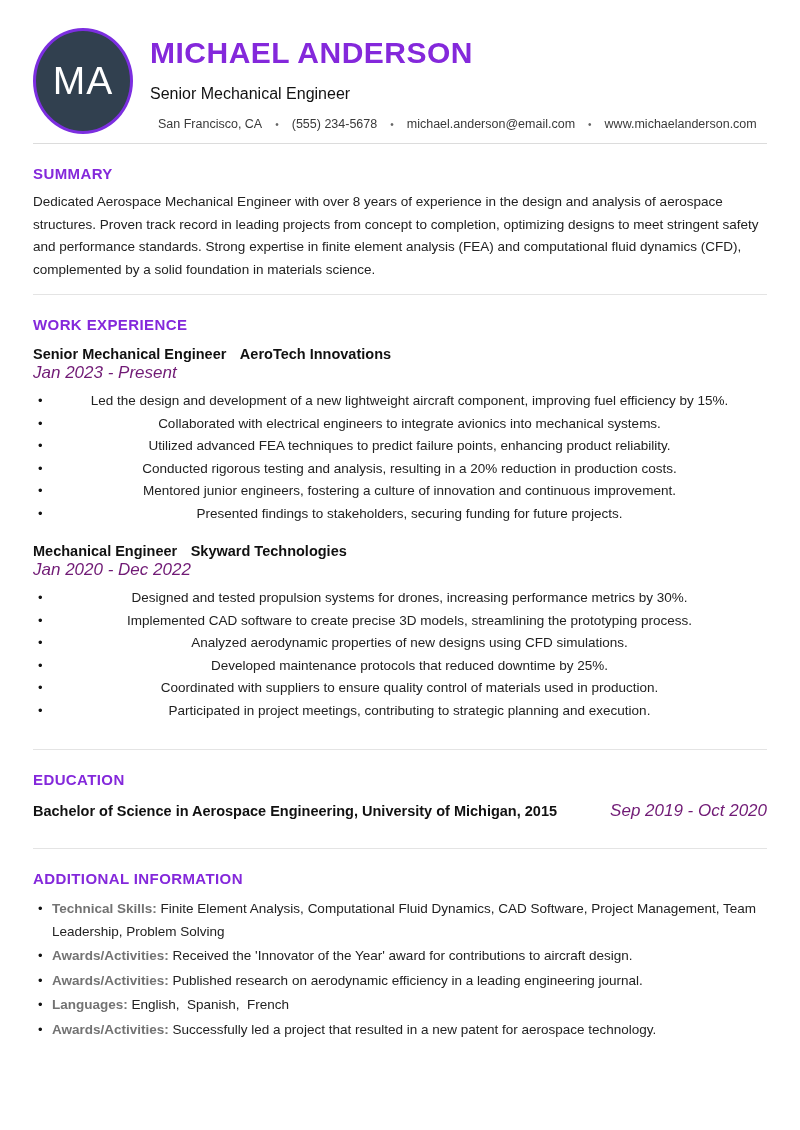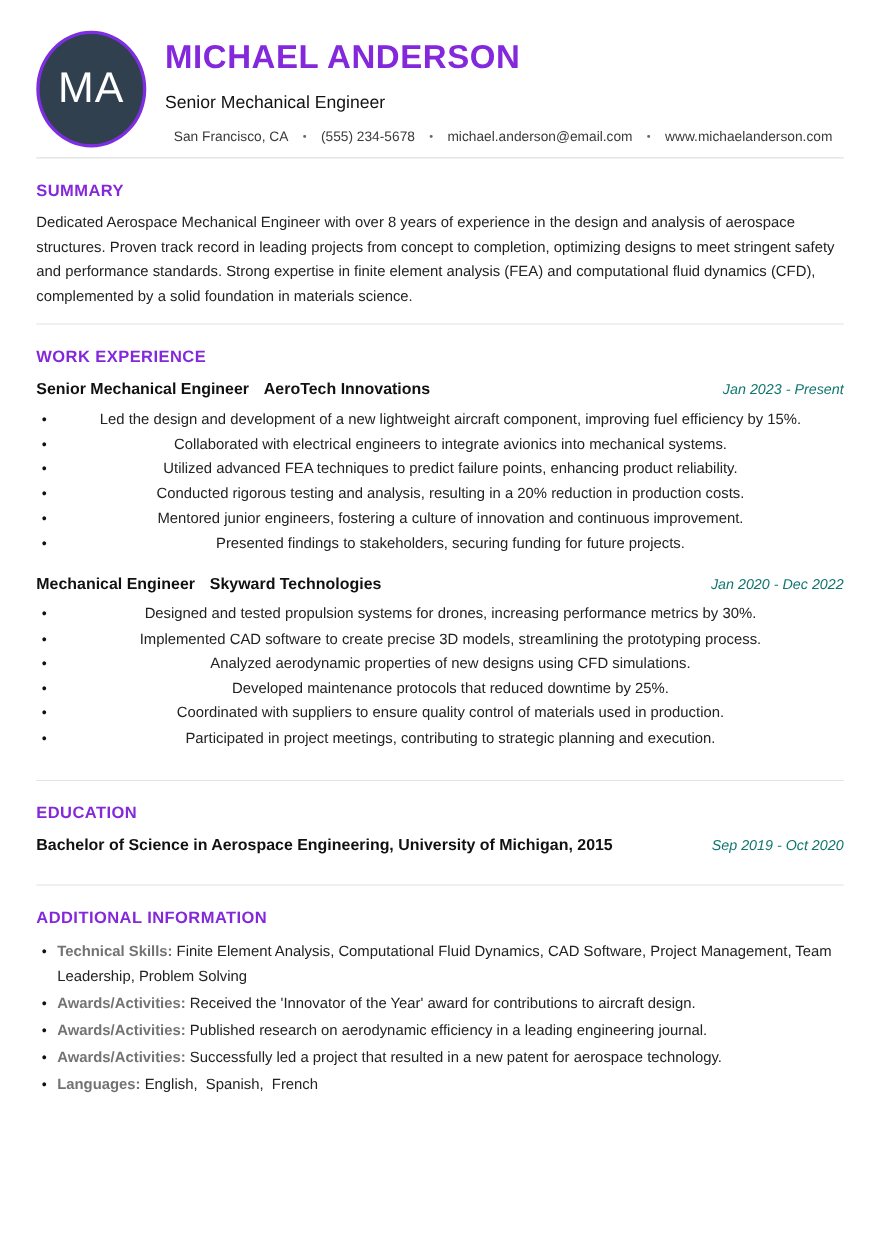--- a/index.html
+++ b/index.html
@@ -45,25 +45,25 @@
   .rule-mid2 { margin-top: 27px; }
   .rule-mid3 { margin-top: 27px; }
 
   h2.section-heading { color: var(--accent); font-size: 15px; font-weight: 700;
                        letter-spacing: 0.4px; margin-top: 21px; }
 
   .summary-text { margin-top: 9px; font-size: 13.5px; line-height: 22.5px; color: var(--text); }
 
   
   .row-split { display: flex; justify-content: space-between; align-items: baseline; }
-  .job-header { margin-top: 12px; }
+  .job-header { margin-top: 12px; flex-direction: column; }
   .job-header.second { margin-top: 17px; }
   .role, .degree { font-size: 14.5px; font-weight: 700; color: #111; }
   .company { font-size: 14.5px; font-weight: 700; color: #111; margin-left: 9px; }
-  .dates { font-size: 13px; font-style: italic; color: #0f766e; white-space: nowrap; }
+  .dates { font-size: 17px; font-style: italic; color: #701a75; white-space: nowrap; }
 
   ul.bullets { list-style: none; margin-top: 7px; }
   ul.bullets li {
     font-size: 13.5px; line-height: 22.5px; color: var(--text);
     padding-left: 19px; position: relative; text-align: center;
   }
   ul.bullets li::before {
     content: "•"; position: absolute; left: 5px; top: 0;
     color: #111; font-size: 13px;
   }
@@ -176,23 +176,23 @@
       </li>
       <li>
         <span class="label">Awards/Activities:</span>
         <span>Received the 'Innovator of the Year' award for contributions to aircraft design.</span>
       </li>
       <li>
         <span class="label">Awards/Activities:</span>
         <span>Published research on aerodynamic efficiency in a leading engineering journal.</span>
       </li>
       <li>
+        <span class="label">Languages:</span>
+        <span class="pre">English,  Spanish,  French</span>
+      </li>
+      <li>
         <span class="label">Awards/Activities:</span>
         <span>Successfully led a project that resulted in a new patent for aerospace technology.</span>
-      </li>
-      <li>
-        <span class="label">Languages:</span>
-        <span class="pre">English,  Spanish,  French</span>
       </li>
     </ul>
   </section>
 
 </div>
 
 </body></html>

